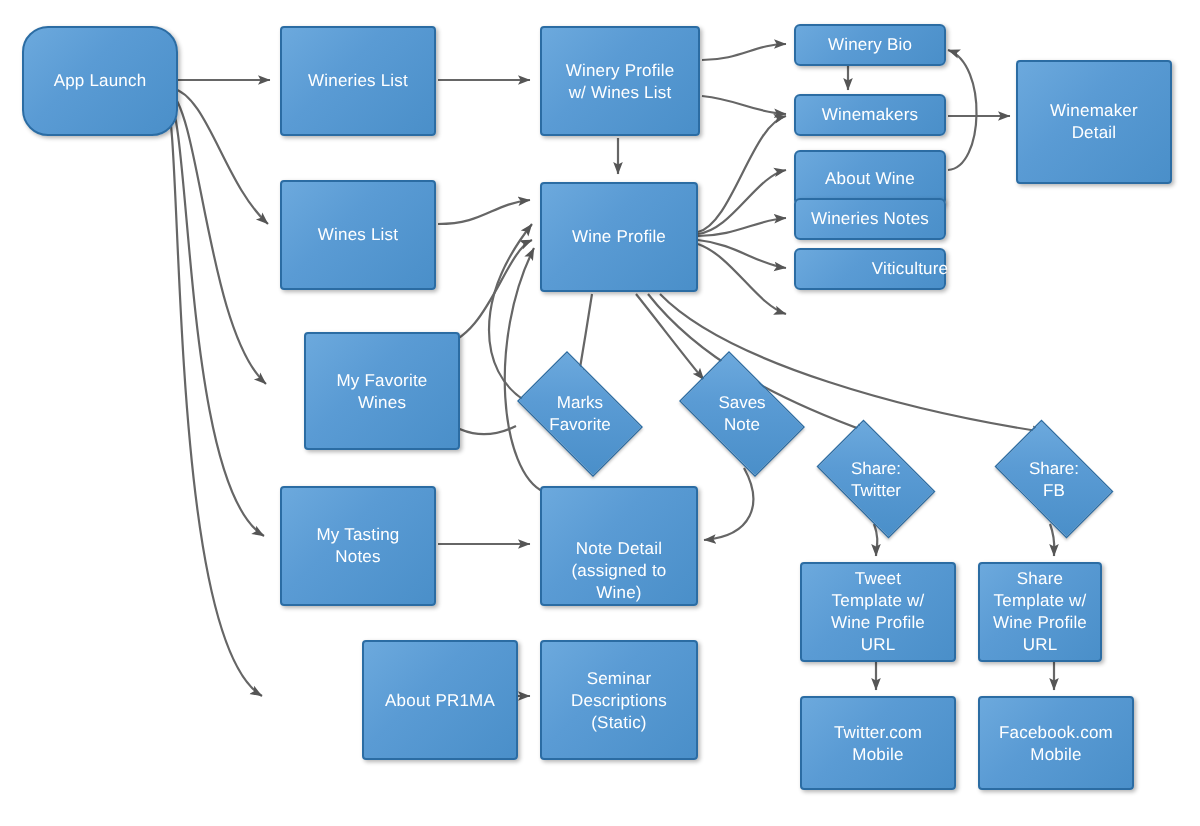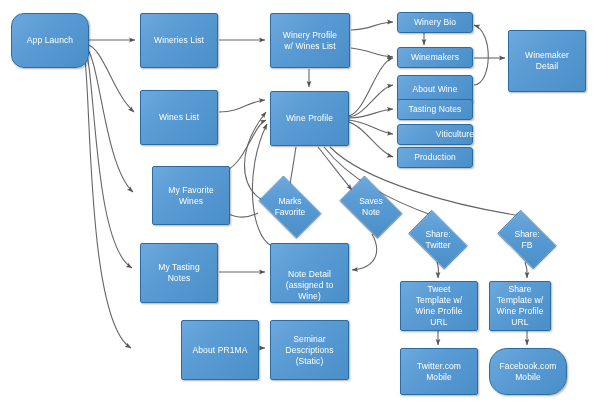--- a/index.html
+++ b/index.html
@@ -180,27 +180,24 @@
 Descriptions
 (Static)</span>
   </div>
   <div class="node small" style="left:397px; top:47px; width:76px; height:21px;">
     <span class="label">Winemakers</span>
   </div>
   <div class="node small" style="left:397px; top:75px; width:76px; height:28px;">
     <span class="label">About Wine</span>
   </div>
   <div class="node small" style="left:397px; top:99px; width:76px; height:21px;">
-    <span class="label">Tasting Notes</span>
+    <span class="label">Wineries Notes</span>
   </div>
   <div class="node small" style="left:397px; top:124px; width:76px; height:21px;padding-left:40px;">
     <span class="label">Viticulture</span>
-  </div>
-  <div class="node small" style="left:397px; top:147px; width:76px; height:21px;">
-    <span class="label">Production</span>
   </div>
 
   <div class="node rect" style="left:508px; top:30px; width:78px; height:62px;">
     <span class="label">Winemaker
 Detail</span>
   </div>
 
   <div class="diamond" style="left:252px; top:182px; width:76px; height:50px;">
     <div class="shape"></div>
     <div class="label">Marks
@@ -231,18 +228,18 @@
   <div class="node rect" style="left:489px; top:281px; width:62px; height:50px;">
     <span class="label">Share
 Template w/
 Wine Profile
 URL</span>
   </div>
   <div class="node rect" style="left:400px; top:348px; width:78px; height:47px;">
     <span class="label">Twitter.com
 Mobile</span>
   </div>
-  <div class="node rect" style="left:489px; top:348px; width:78px; height:47px;border-radius:18px;">
+  <div class="node rect" style="left:489px; top:348px; width:78px; height:47px;">
     <span class="label">Facebook.com
 Mobile</span>
   </div>
 
 </div>
 
 </body></html>

